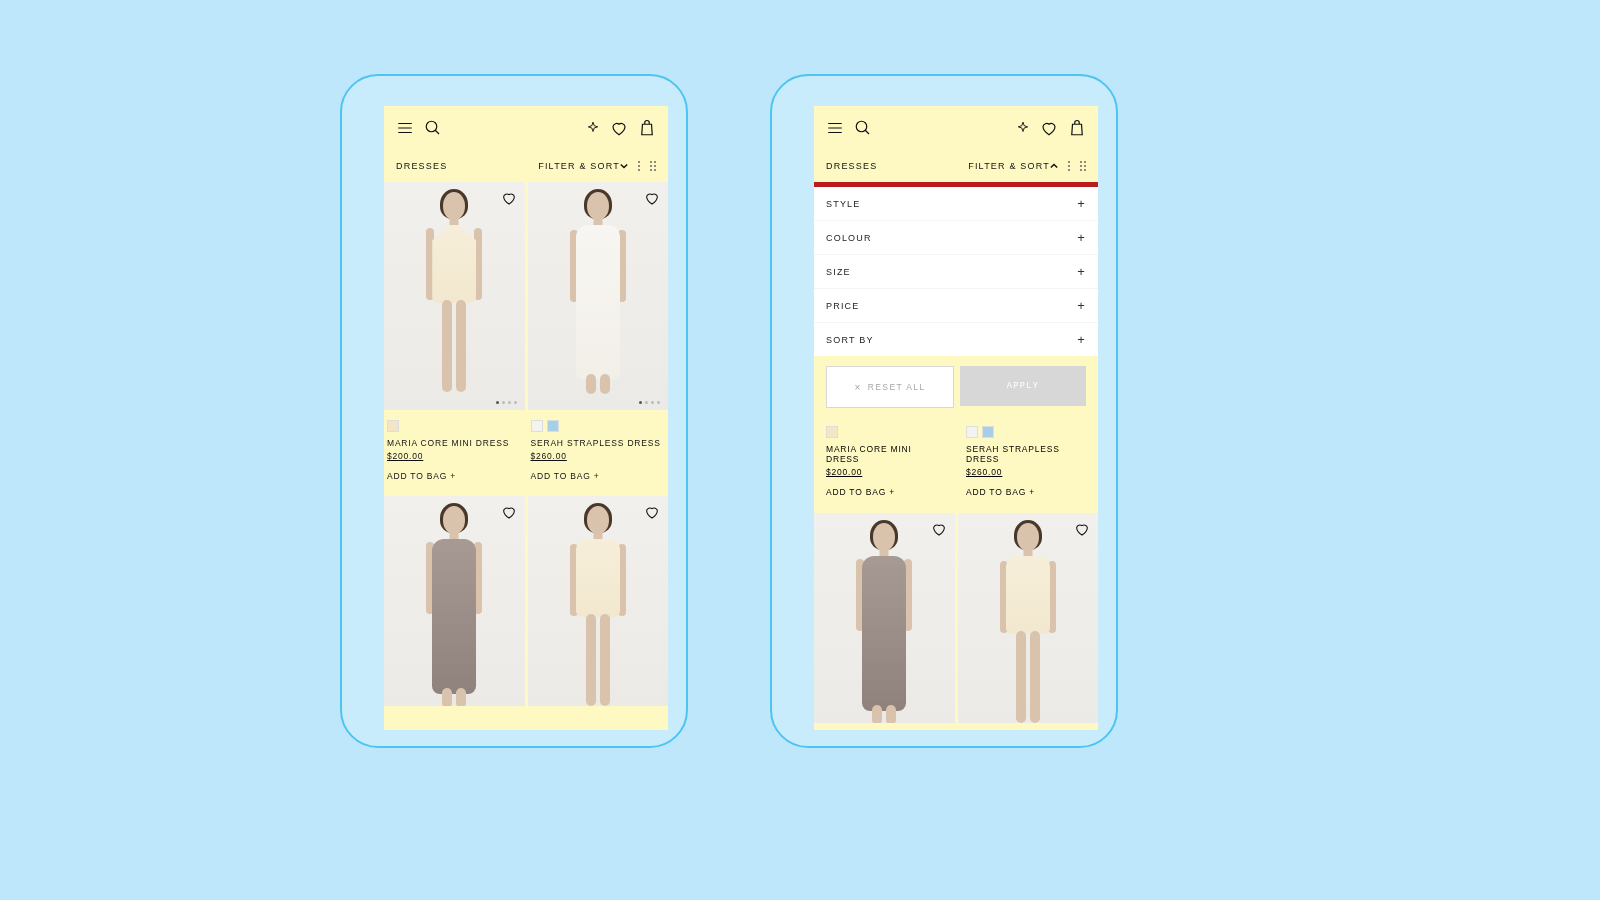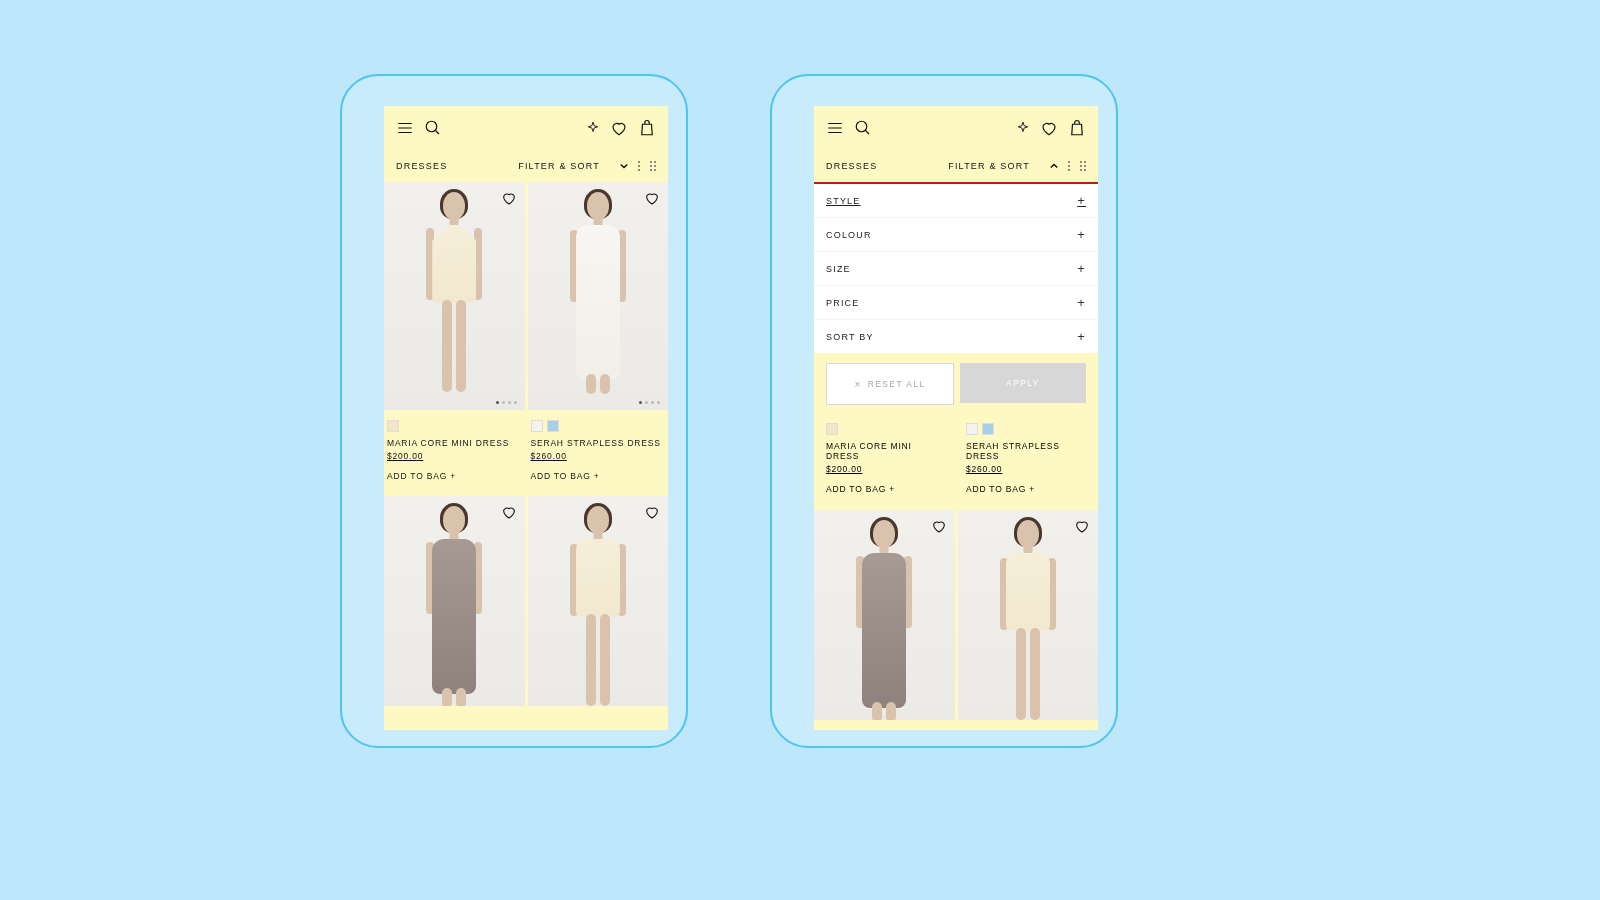--- a/index.html
+++ b/index.html
@@ -7,21 +7,21 @@
   .frame{position:absolute;border:2px solid #4ec5f1;border-radius:38px;background:#c8ecfc;}
   .frame.left{left:340px;top:74px;width:344px;height:670px;}
   .frame.right{left:770px;top:74px;width:344px;height:670px;}
   .screen{position:absolute;left:18px;right:18px;top:30px;bottom:16px;background:#fef9c3;overflow:hidden;margin-left:24px;}
   .topbar{height:44px;display:flex;align-items:center;padding:0 12px;justify-content:space-between;}
   .iconrow{display:flex;align-items:center;gap:10px;}
   .icon{width:18px;height:18px;color:#111;display:flex;align-items:center;justify-content:center;}
   .icon svg{width:100%;height:100%;stroke:#111;stroke-width:1.6;fill:none;}
   .subhead{display:flex;align-items:center;justify-content:space-between;padding:0 12px;height:32px;font-size:9px;letter-spacing:1.2px;color:#111;text-transform:uppercase;}
   .subhead-right{display:flex;align-items:center;gap:10px;}
-  .fs{display:flex;align-items:center;gap:20px;cursor:pointer;}
+  .fs{display:flex;align-items:center;gap:0;cursor:pointer;}
   .fs svg{width:8px;height:8px;stroke:#111;stroke-width:1.8;fill:none;}
   .dots3v{display:flex;flex-direction:column;gap:2px;}
   .dots3v span{width:2px;height:2px;background:#666;border-radius:50%;}
   .dots6{display:grid;grid-template-columns:repeat(2,2px);grid-template-rows:repeat(3,2px);gap:2px;}
   .dots6 span{width:2px;height:2px;background:#666;border-radius:50%;}
 
   .grid{display:grid;grid-template-columns:1fr 1fr;gap:3px;}
   .card{position:relative;}
   .imgwrap{position:relative;height:228px;background:linear-gradient(#f2f0ed,#eceae7);overflow:hidden;}
   .imgwrap.short{height:210px;}
@@ -56,27 +56,27 @@
   .fig.halter .body{clip-path:polygon(40% 0,60% 0,100% 20%,100% 100%,0 100%,0 20%);}
   .fig.strapless .arm{top:38px;}
 
   .pager{position:absolute;bottom:6px;right:8px;display:flex;gap:3px;}
   .pager span{width:3px;height:3px;border-radius:50%;background:#bbb;}
   .pager span.on{background:#555;}
 
   
   .filters{background:#fff;}
   .frow{display:flex;align-items:center;justify-content:space-between;padding:0 12px;height:33px;font-size:9px;letter-spacing:1.2px;color:#222;text-transform:uppercase;border-top:1px solid #f4f4f4;}
-  .frow:first-of-type{border-top:2px solid #b91c1c;text-decoration:underline;}
+  .frow:first-of-type{border-top:5px solid #b91c1c;}
   .plus{font-size:13px;color:#333;font-weight:300;}
   .fbtns{display:flex;gap:6px;padding:10px 12px 12px 12px;}
   .btn{flex:1;height:40px;display:flex;align-items:center;justify-content:center;font-size:8.5px;letter-spacing:1.4px;text-transform:uppercase;cursor:pointer;}
   .btn.reset{border:1px solid #d8d8d8;background:#fff;color:#a7a7a7;}
   .btn.reset span.x{margin-right:6px;font-size:10px;}
-  .btn.apply{background:#d7d7d7;color:#fff;}
+  .btn.apply{background:#d7d7d7;color:#fff;font-family:Liberation Mono, monospace;}
 
   .pbelow{padding:6px 12px 12px 12px;display:grid;grid-template-columns:1fr 1fr;gap:20px;font-size:8.5px;letter-spacing:0.8px;}
 </style>
 </head>
 <body>
 
 <div class="stage">
 
   <div class="frame left">
     <div class="screen">

